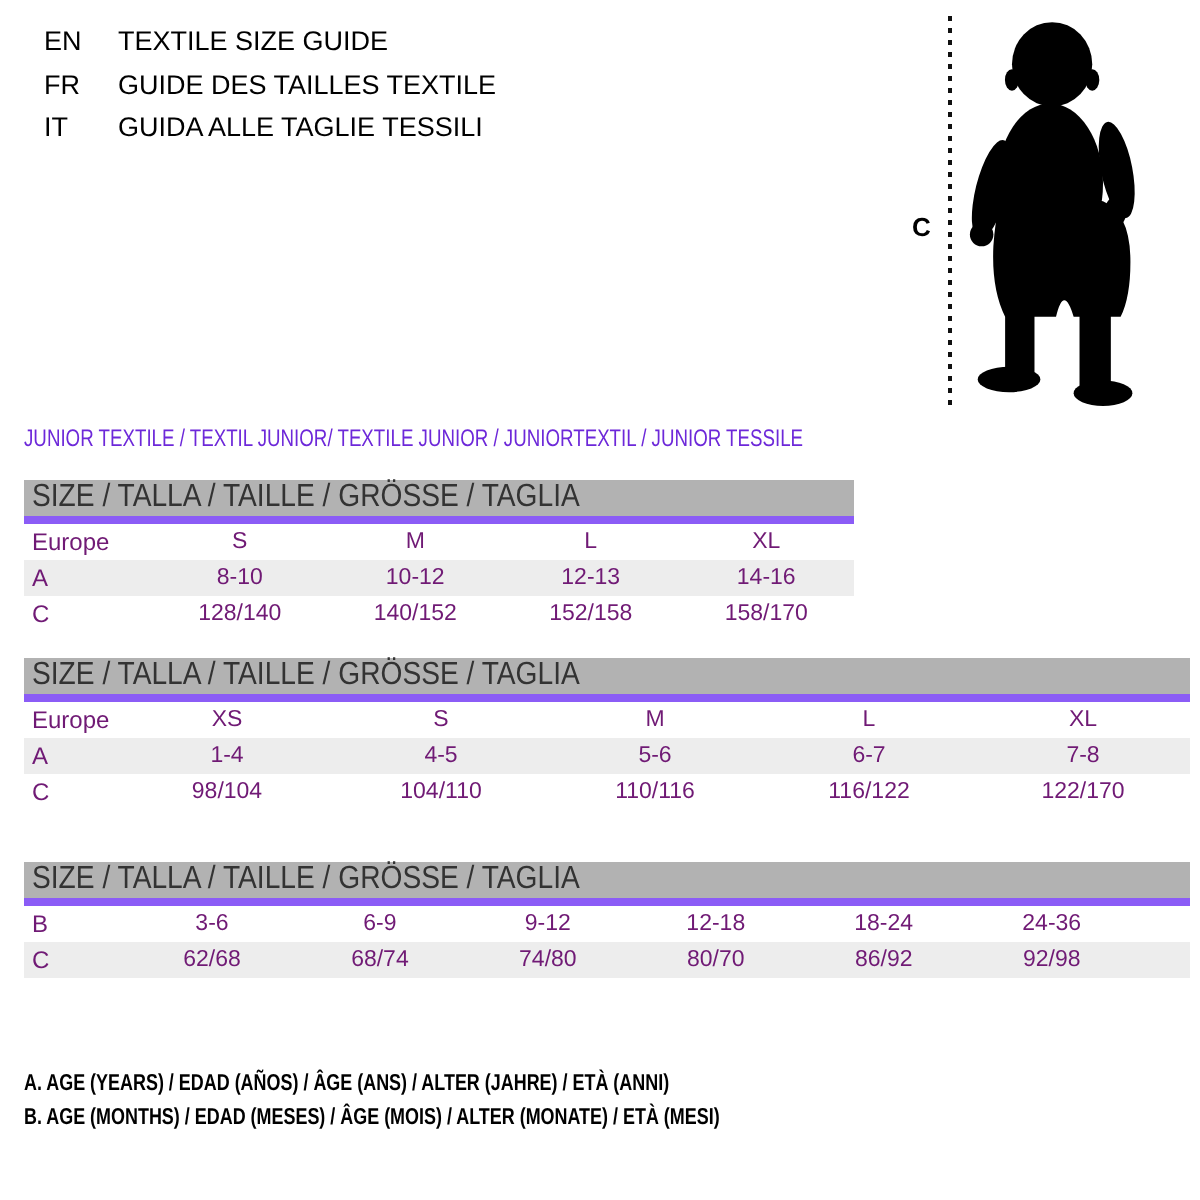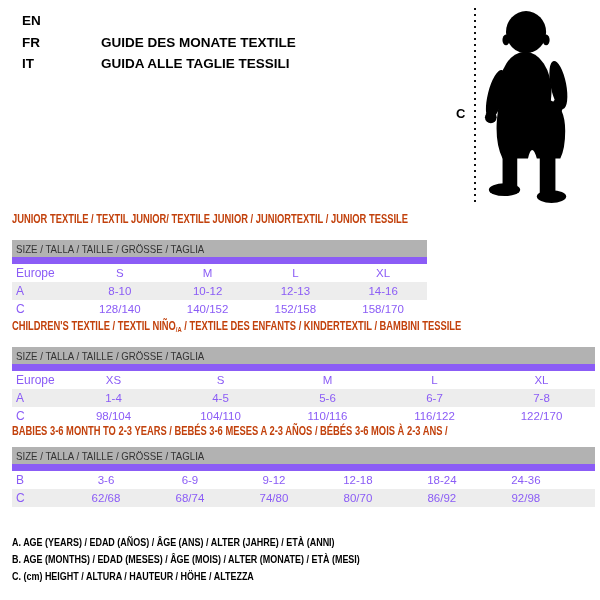--- a/index.html
+++ b/index.html
@@ -1,74 +1,75 @@
 <!DOCTYPE html>
 <html><head>
 <meta charset="utf-8">
 <style>
   html,body {margin:0; padding:0; background:#fff;}
   .page {position:relative; width:600px; height:600px; background:#ffffff; overflow:hidden;
          font-family:"Liberation Sans", sans-serif; color:#1a1a1a;}
 
   
   .lang-block {position:absolute; top:10px; left:22px;}
-  .lang-row {display:flex; line-height:21.5px; font-weight:bold; font-size:13.5px; color:#000;gap:42px;}
+  .lang-row {display:flex; line-height:21.5px; font-weight:normal; font-size:13.5px; color:#000;}
   .lang-code {width:37px; flex:0 0 37px;}
   .lang-text {white-space:nowrap;}
 
   
   .c-label {position:absolute; left:456px; top:106px; font-weight:bold; font-size:13px; color:#000;}
   .dash-line {position:absolute; left:474px; top:8px; width:2px; height:198px;
               background:repeating-linear-gradient(to bottom,#111 0 2.5px, transparent 2.5px 6px);}
   .baby-svg {position:absolute; left:482px; top:8px;}
 
   
   .cond {display:inline-block; transform:scaleX(0.78); transform-origin:0 50%; white-space:nowrap;}
   .cond-bar {transform:scaleX(0.88);}
 
   
   .sec {position:absolute; left:12px;}
   #sec1 {top:212px; width:415px;}
   #sec2 {top:319px; width:583px;}
   #sec3 {top:423px; width:583px;}
-  .sec-title {font-weight:bold; font-size:12px; line-height:15px; color:#c2410c; white-space:nowrap;}
+  .sec-title {font-weight:normal; font-size:12px; line-height:15px; color:#6d28d9; white-space:nowrap;}
   #sec3 .sec-title {line-height:16px;}
   .ssub {font-size:7.5px; vertical-align:-2px;}
 
   .sec table {width:100%; border-collapse:collapse; table-layout:fixed;}
   #sec1 table {margin-top:13px;}
   #sec2 table {margin-top:10px;}
   #sec3 table {margin-top:8px;}
   #sec1 col.c0 {width:64px;}
   #sec2 col.c0 {width:48px;}
   #sec3 col.c0 {width:52px;}
   #sec3 col.cpad {width:27px;}
 
-  td.bar-cell {background:#b2b2b2; height:17px; font-size:11px; font-weight:normal; color:#333;
-               padding:0 5px 0 4px; border-bottom:7px solid #8b5cf6; vertical-align:middle;}
-  tr.data td {height:18px; font-size:11.5px; text-align:center; vertical-align:middle; padding:0; color:#8b5cf6;}
+  td.bar-cell {background:#b2b2b2; height:17px; font-size:16px; font-weight:normal; color:#333;
+               padding:0 5px 0 4px; border-bottom:4px solid #8b5cf6; vertical-align:middle;}
+  tr.data td {height:18px; font-size:11.5px; text-align:center; vertical-align:middle; padding:0; color:#701a75;}
   tr.data td.lab {text-align:left; padding-left:4px; font-size:12px;}
   tr.alt td {background:#ededed;}
 
   
   .legend {position:absolute; left:12px; top:534px;}
   .legend-line {font-weight:bold; font-size:11.5px; line-height:17px; color:#000; white-space:nowrap;}
 </style>
 </head>
 <body>
 
 <div class="page">
 
   <div class="lang-block">
     <div class="lang-row">
       <span class="lang-code">EN</span>
+      <span class="lang-text">TEXTILE SIZE GUIDE</span>
     </div>
     <div class="lang-row">
       <span class="lang-code">FR</span>
-      <span class="lang-text">GUIDE DES MONATE TEXTILE</span>
+      <span class="lang-text">GUIDE DES TAILLES TEXTILE</span>
     </div>
     <div class="lang-row">
       <span class="lang-code">IT</span>
       <span class="lang-text">GUIDA ALLE TAGLIE TESSILI</span>
     </div>
   </div>
 
   <span class="c-label">C</span>
   <div class="dash-line"></div>
   <svg class="baby-svg" width="93" height="199" viewBox="0 0 95 200" xmlns="http://www.w3.org/2000/svg">
@@ -124,25 +125,20 @@
             <td class="val">128/140</td>
             <td class="val">140/152</td>
             <td class="val">152/158</td>
             <td class="val">158/170</td>
           </tr>
         </tbody>
       </table>
   </section>
 
   <section class="sec" id="sec2">
-    <div class="sec-title">
-      <span class="cond">
-        <span>CHILDREN'S TEXTILE / TEXTIL NIÑO</span><sub class="ssub">/A</sub><span> / TEXTILE DES ENFANTS / KINDERTEXTIL / BAMBINI TESSILE</span>
-      </span>
-    </div>
     <table>
         <colgroup>
           <col class="c0">
           <col>
           <col>
           <col>
           <col>
           <col>
         </colgroup>
         <tbody>
@@ -171,23 +167,20 @@
             <td class="val">104/110</td>
             <td class="val">110/116</td>
             <td class="val">116/122</td>
             <td class="val">122/170</td>
           </tr>
         </tbody>
       </table>
   </section>
 
   <section class="sec" id="sec3">
-    <div class="sec-title">
-      <span class="cond">BABIES 3-6 MONTH TO 2-3 YEARS / BEBÉS 3-6 MESES A 2-3 AÑOS / BÉBÉS 3-6 MOIS À 2-3 ANS /</span>
-    </div>
     <table class="pad-last">
         <colgroup>
           <col class="c0">
           <col>
           <col>
           <col>
           <col>
           <col>
           <col>
           <col class="cpad">
@@ -220,18 +213,15 @@
       </table>
   </section>
 
   <div class="legend">
     <div class="legend-line">
       <span class="cond">A. AGE (YEARS) / EDAD (AÑOS) / ÂGE (ANS) / ALTER (JAHRE) / ETÀ (ANNI)</span>
     </div>
     <div class="legend-line">
       <span class="cond">B. AGE (MONTHS) / EDAD (MESES) / ÂGE (MOIS) / ALTER (MONATE) / ETÀ (MESI)</span>
     </div>
-    <div class="legend-line">
-      <span class="cond">C. (cm) HEIGHT / ALTURA / HAUTEUR / HÖHE / ALTEZZA</span>
-    </div>
   </div>
 
 </div>
 
 </body></html>

